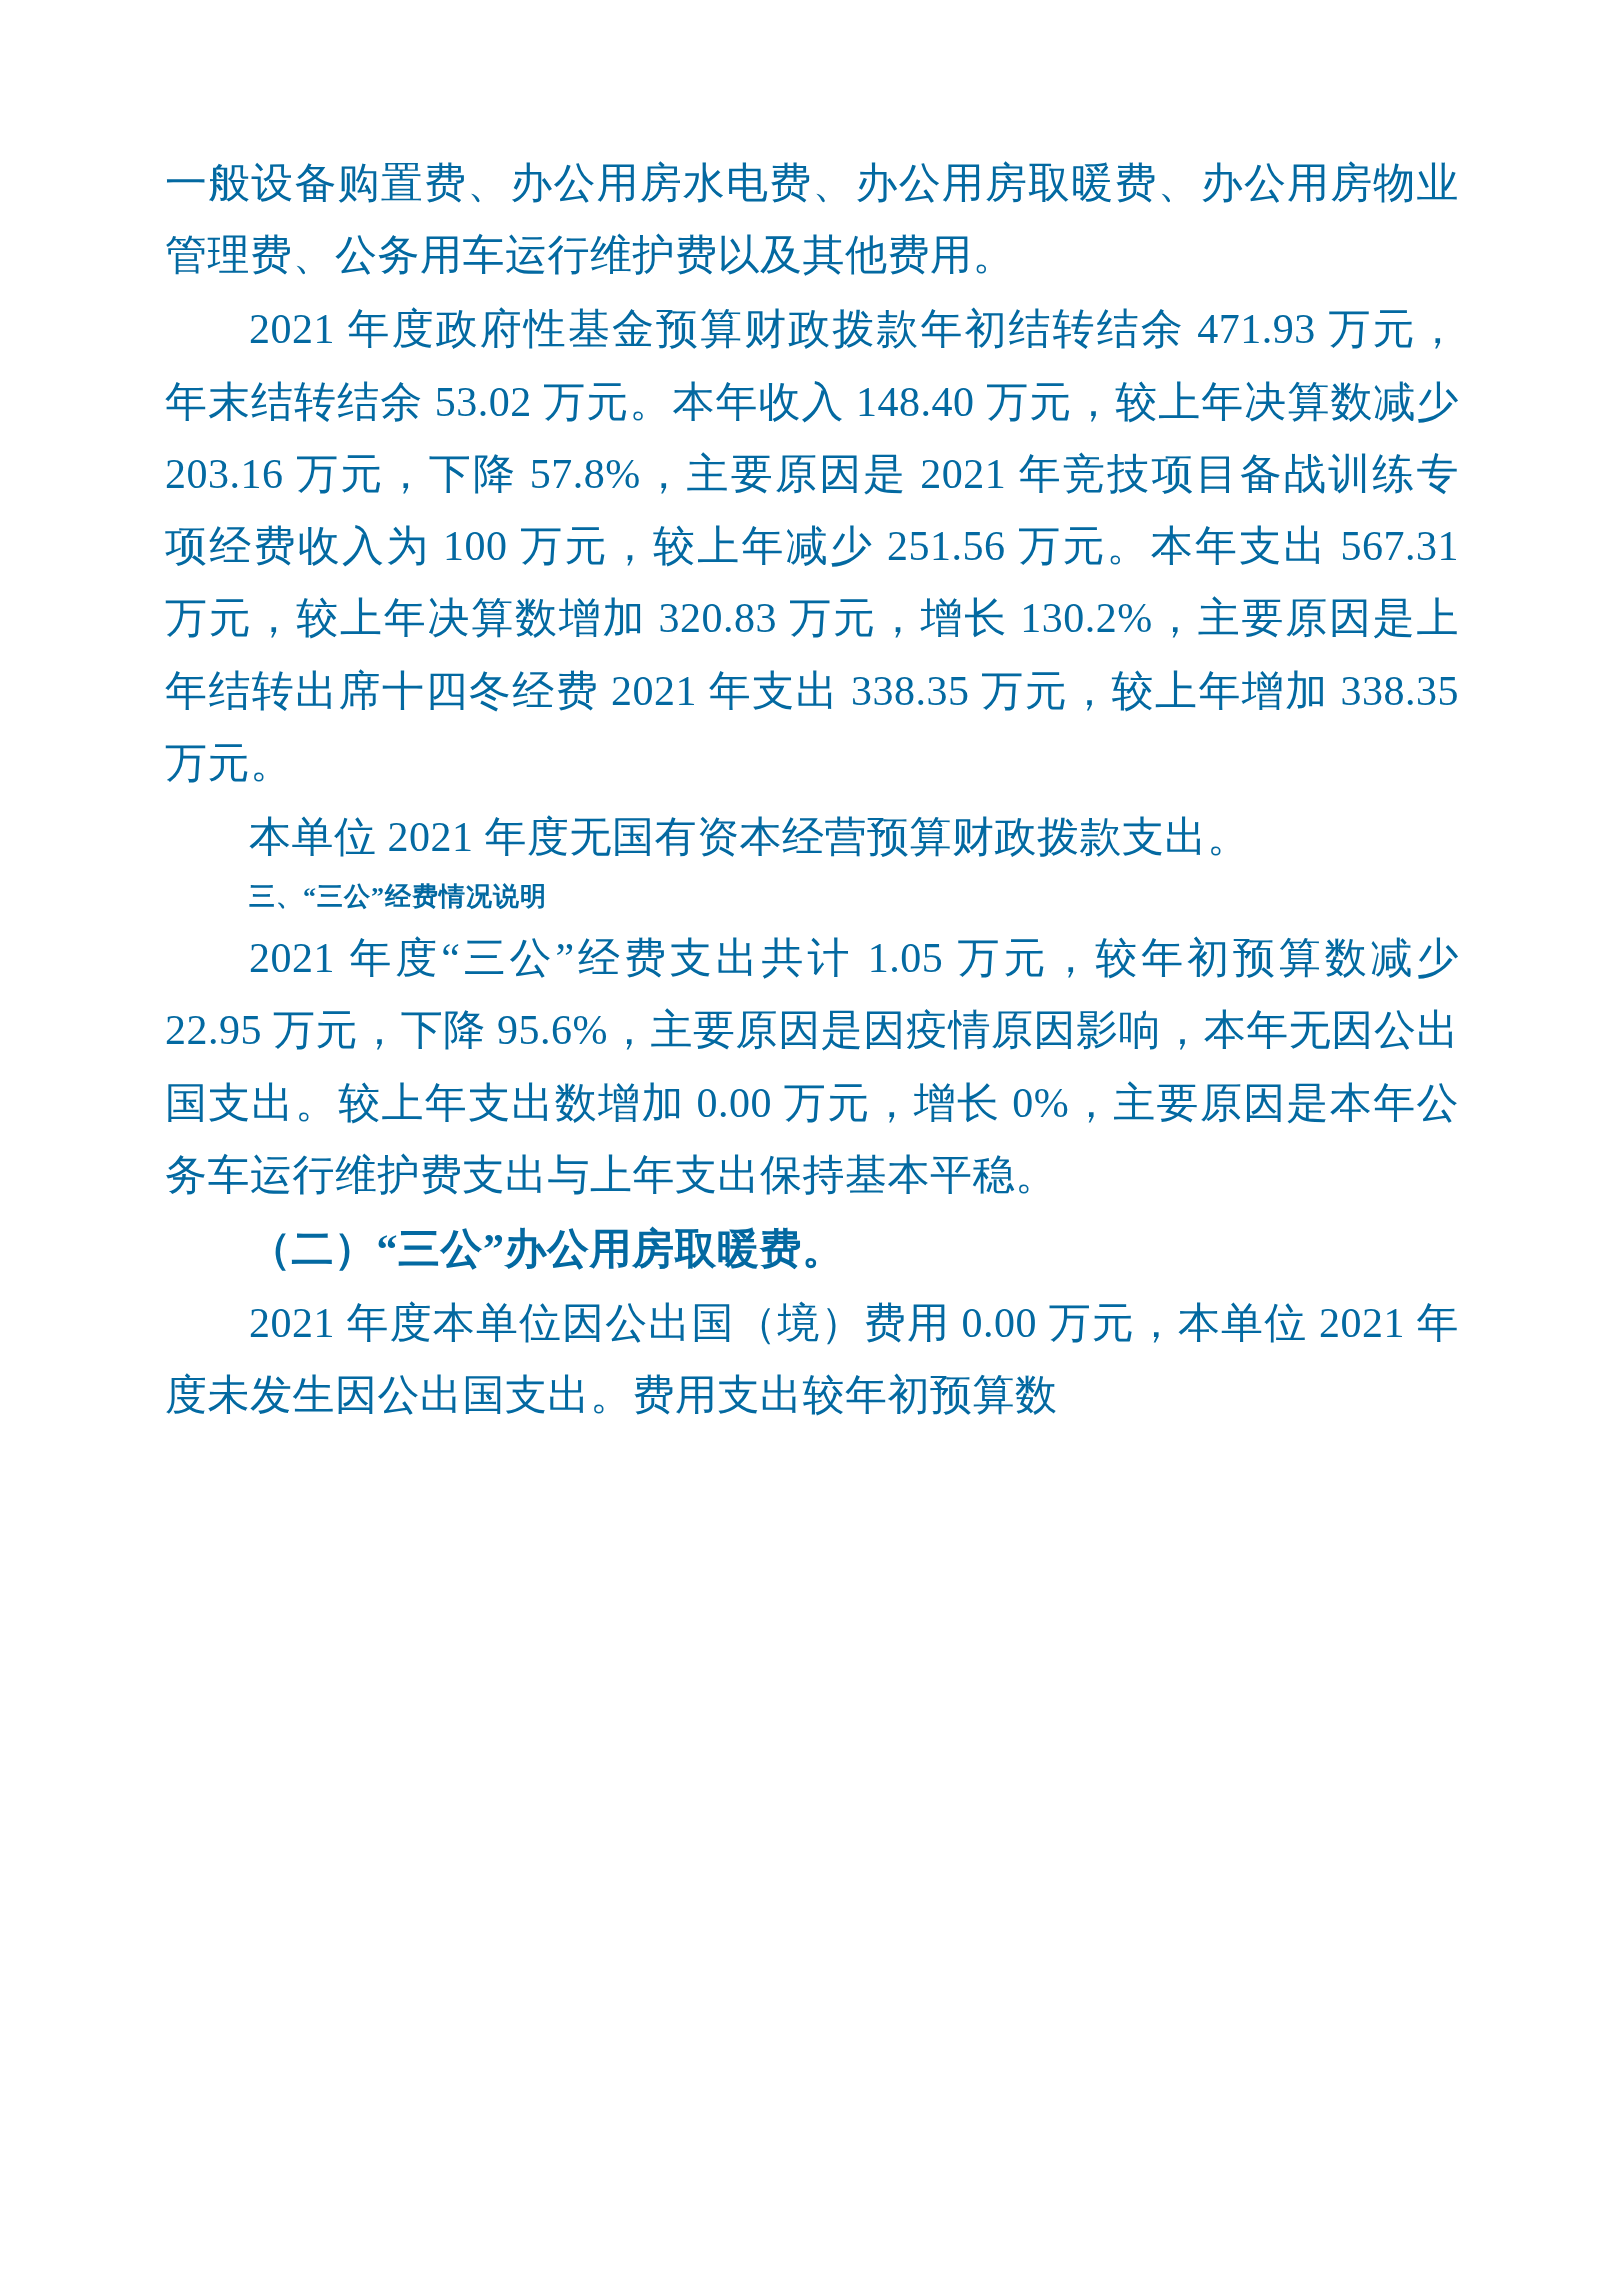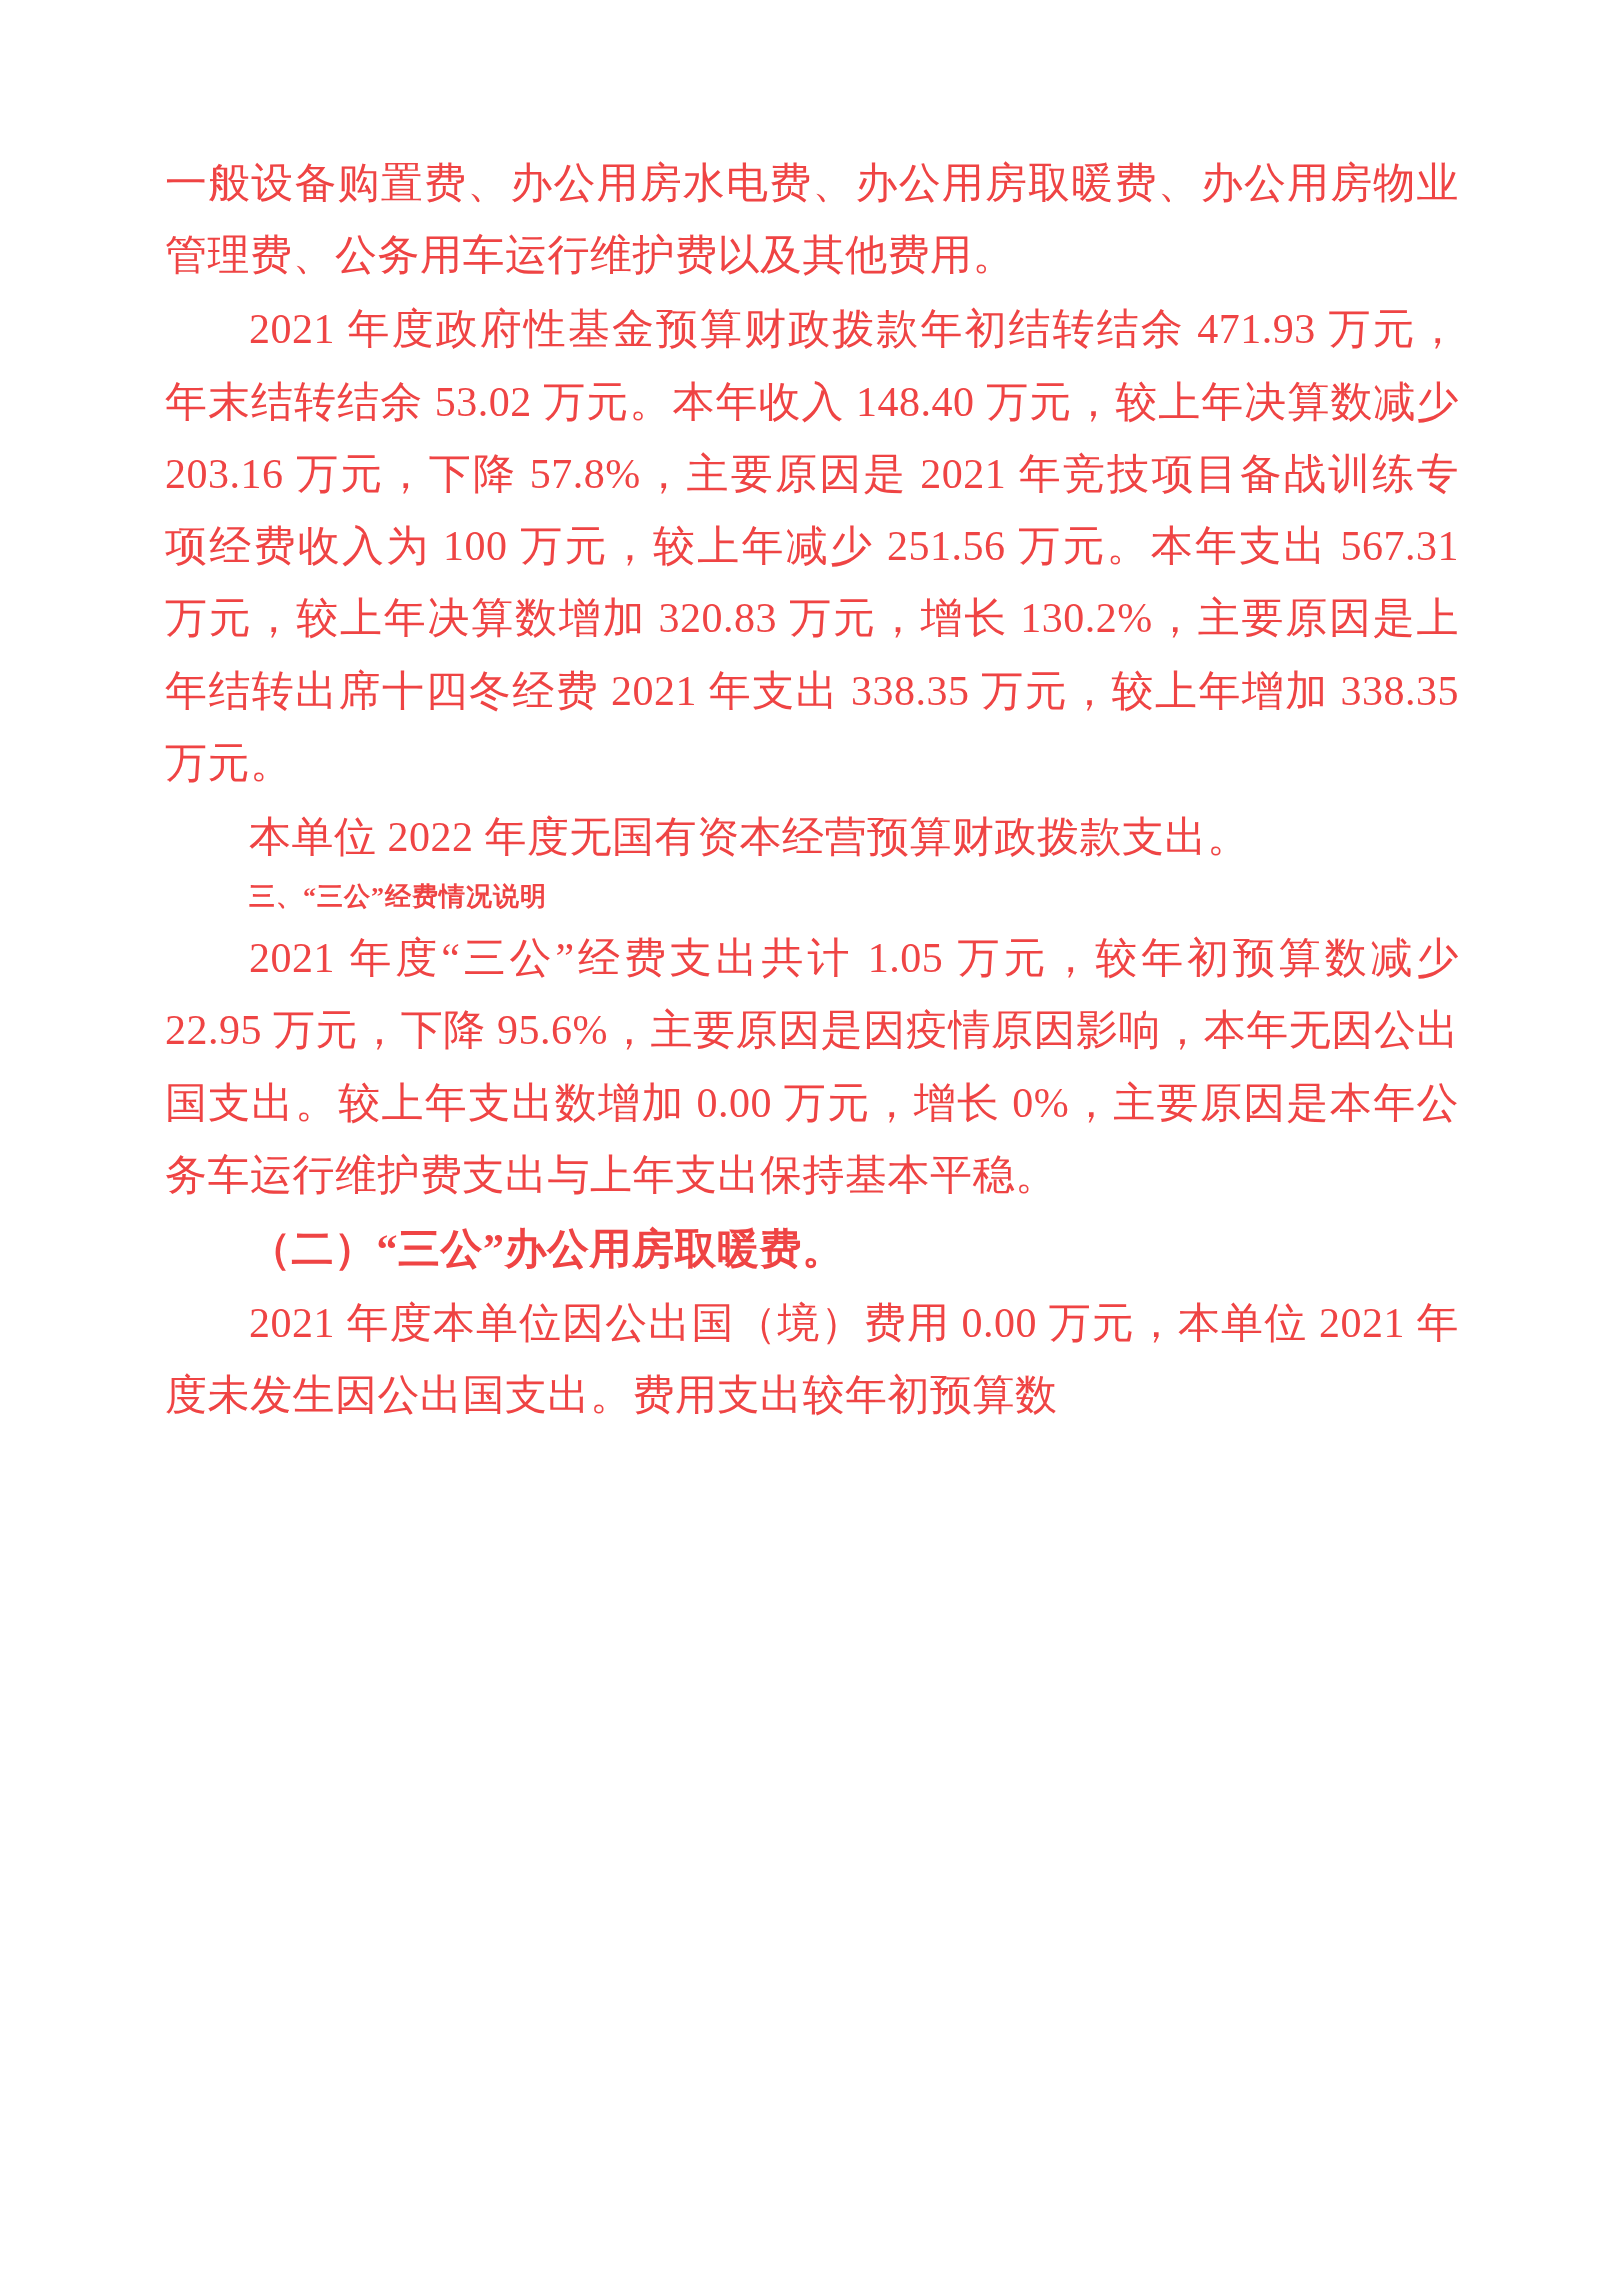--- a/index.html
+++ b/index.html
@@ -8,21 +8,21 @@
     background: #ffffff;
   }
   .page {
     position: relative;
     width: 1622px;
     height: 1652px;
     background: #ffffff;
     box-sizing: border-box;
     padding: 147px 165px 59px 165px;
     font-family: "Liberation Serif", "DejaVu Serif", serif;
-    color: #ef4444;
+    color: #0369a1;
     overflow: hidden;
   }
   .doc-body {
     width: 1294px;
   }
   p {
     margin: 0;
     font-size: 42px;
     line-height: 1.72;
     text-align: justify;
@@ -57,21 +57,21 @@
       <p>一般设备购置费、办公用房水电费、办公用房取暖费、办公用房物业管理费、公务用车运行维护费以及其他费用。</p>
     </div>
 
 
     <div class="para-block">
       <p class="indent">2021 年度政府性基金预算财政拨款年初结转结余 471.93 万元，年末结转结余 53.02 万元。本年收入 148.40 万元，较上年决算数减少 203.16 万元，下降 57.8%，主要原因是 2021 年竞技项目备战训练专项经费收入为 100 万元，较上年减少 251.56 万元。本年支出 567.31 万元，较上年决算数增加 320.83 万元，增长 130.2%，主要原因是上年结转出席十四冬经费 2021 年支出 338.35 万元，较上年增加 338.35 万元。</p>
     </div>
 
 
     <div class="para-block">
-      <p class="indent">本单位 2022 年度无国有资本经营预算财政拨款支出。</p>
+      <p class="indent">本单位 2021 年度无国有资本经营预算财政拨款支出。</p>
     </div>
 
     <div class="para-block">
       <p class="heading">三、“三公”经费情况说明</p>
     </div>
 
 
     <div class="para-block">
       <p class="indent">2021 年度“三公”经费支出共计 1.05 万元，较年初预算数减少 22.95 万元，下降 95.6%，主要原因是因疫情原因影响，本年无因公出国支出。较上年支出数增加 0.00 万元，增长 0%，主要原因是本年公务车运行维护费支出与上年支出保持基本平稳。</p>
     </div>

